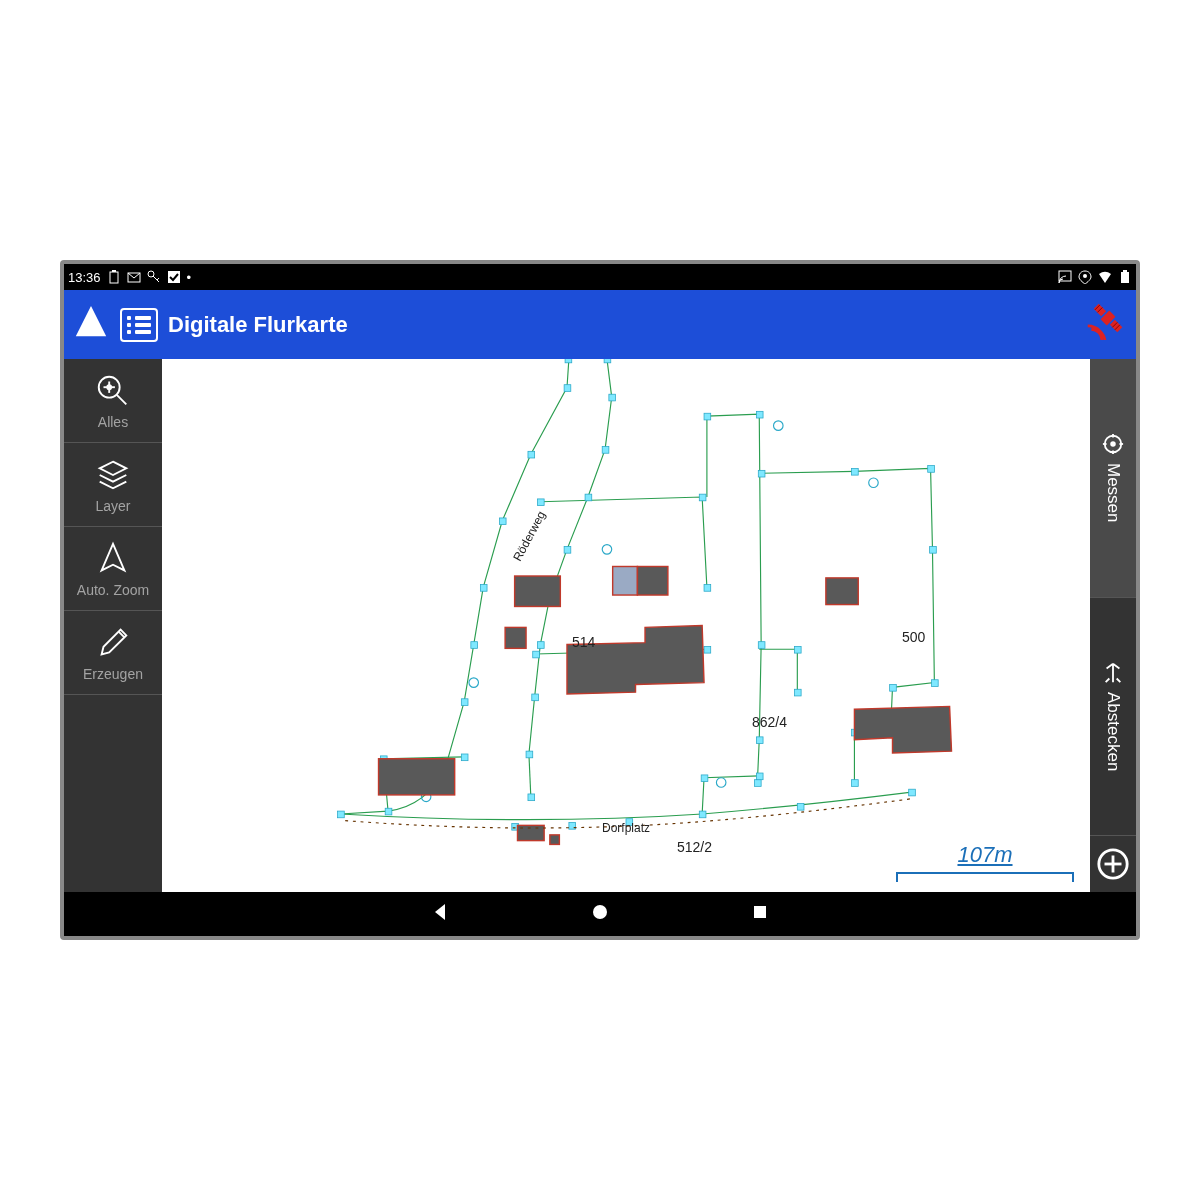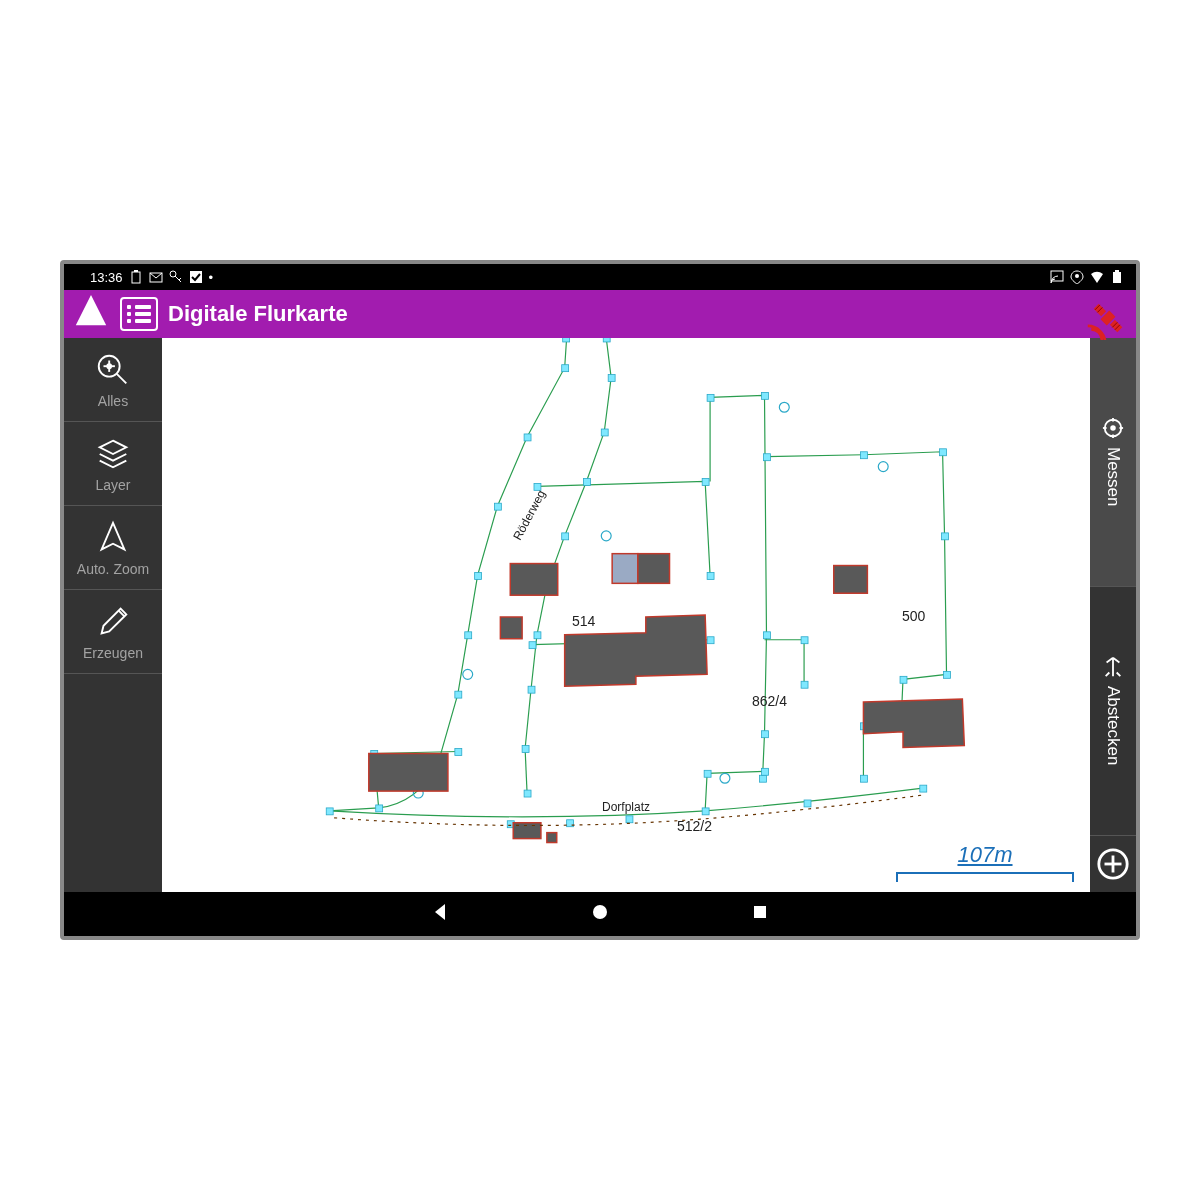--- a/index.html
+++ b/index.html
@@ -18,30 +18,29 @@
     display: flex; flex-direction: column;
     position: relative;
     overflow: hidden;
   }
   
   .statusbar {
     height: 26px;
     background: #000;
     color: #fff;
     display: flex; align-items: center; justify-content: space-between;
-    padding: 0 12px;
+    padding: 0 4px;
     font-size: 13px;
-    margin-left: 14px;
   }
   .statusbar .left, .statusbar .right { display: flex; align-items: center; gap: 6px; }
   .statusbar svg { width: 14px; height: 14px; fill: #fff; }
   
   .appheader {
-    height: 48px;
-    background: #a21caf;
+    height: 69px;
+    background: #1d4ed8;
     color: #fff;
     display: flex; align-items: center;
     padding: 16px 8px;
     gap: 10px;
     position: relative;
   }
   .appheader .logo svg { width: 38px; height: 38px; fill: #fff; }
   .appheader .listicon {
     width: 38px; height: 34px;
     border: 2px solid #fff; border-radius: 4px;

